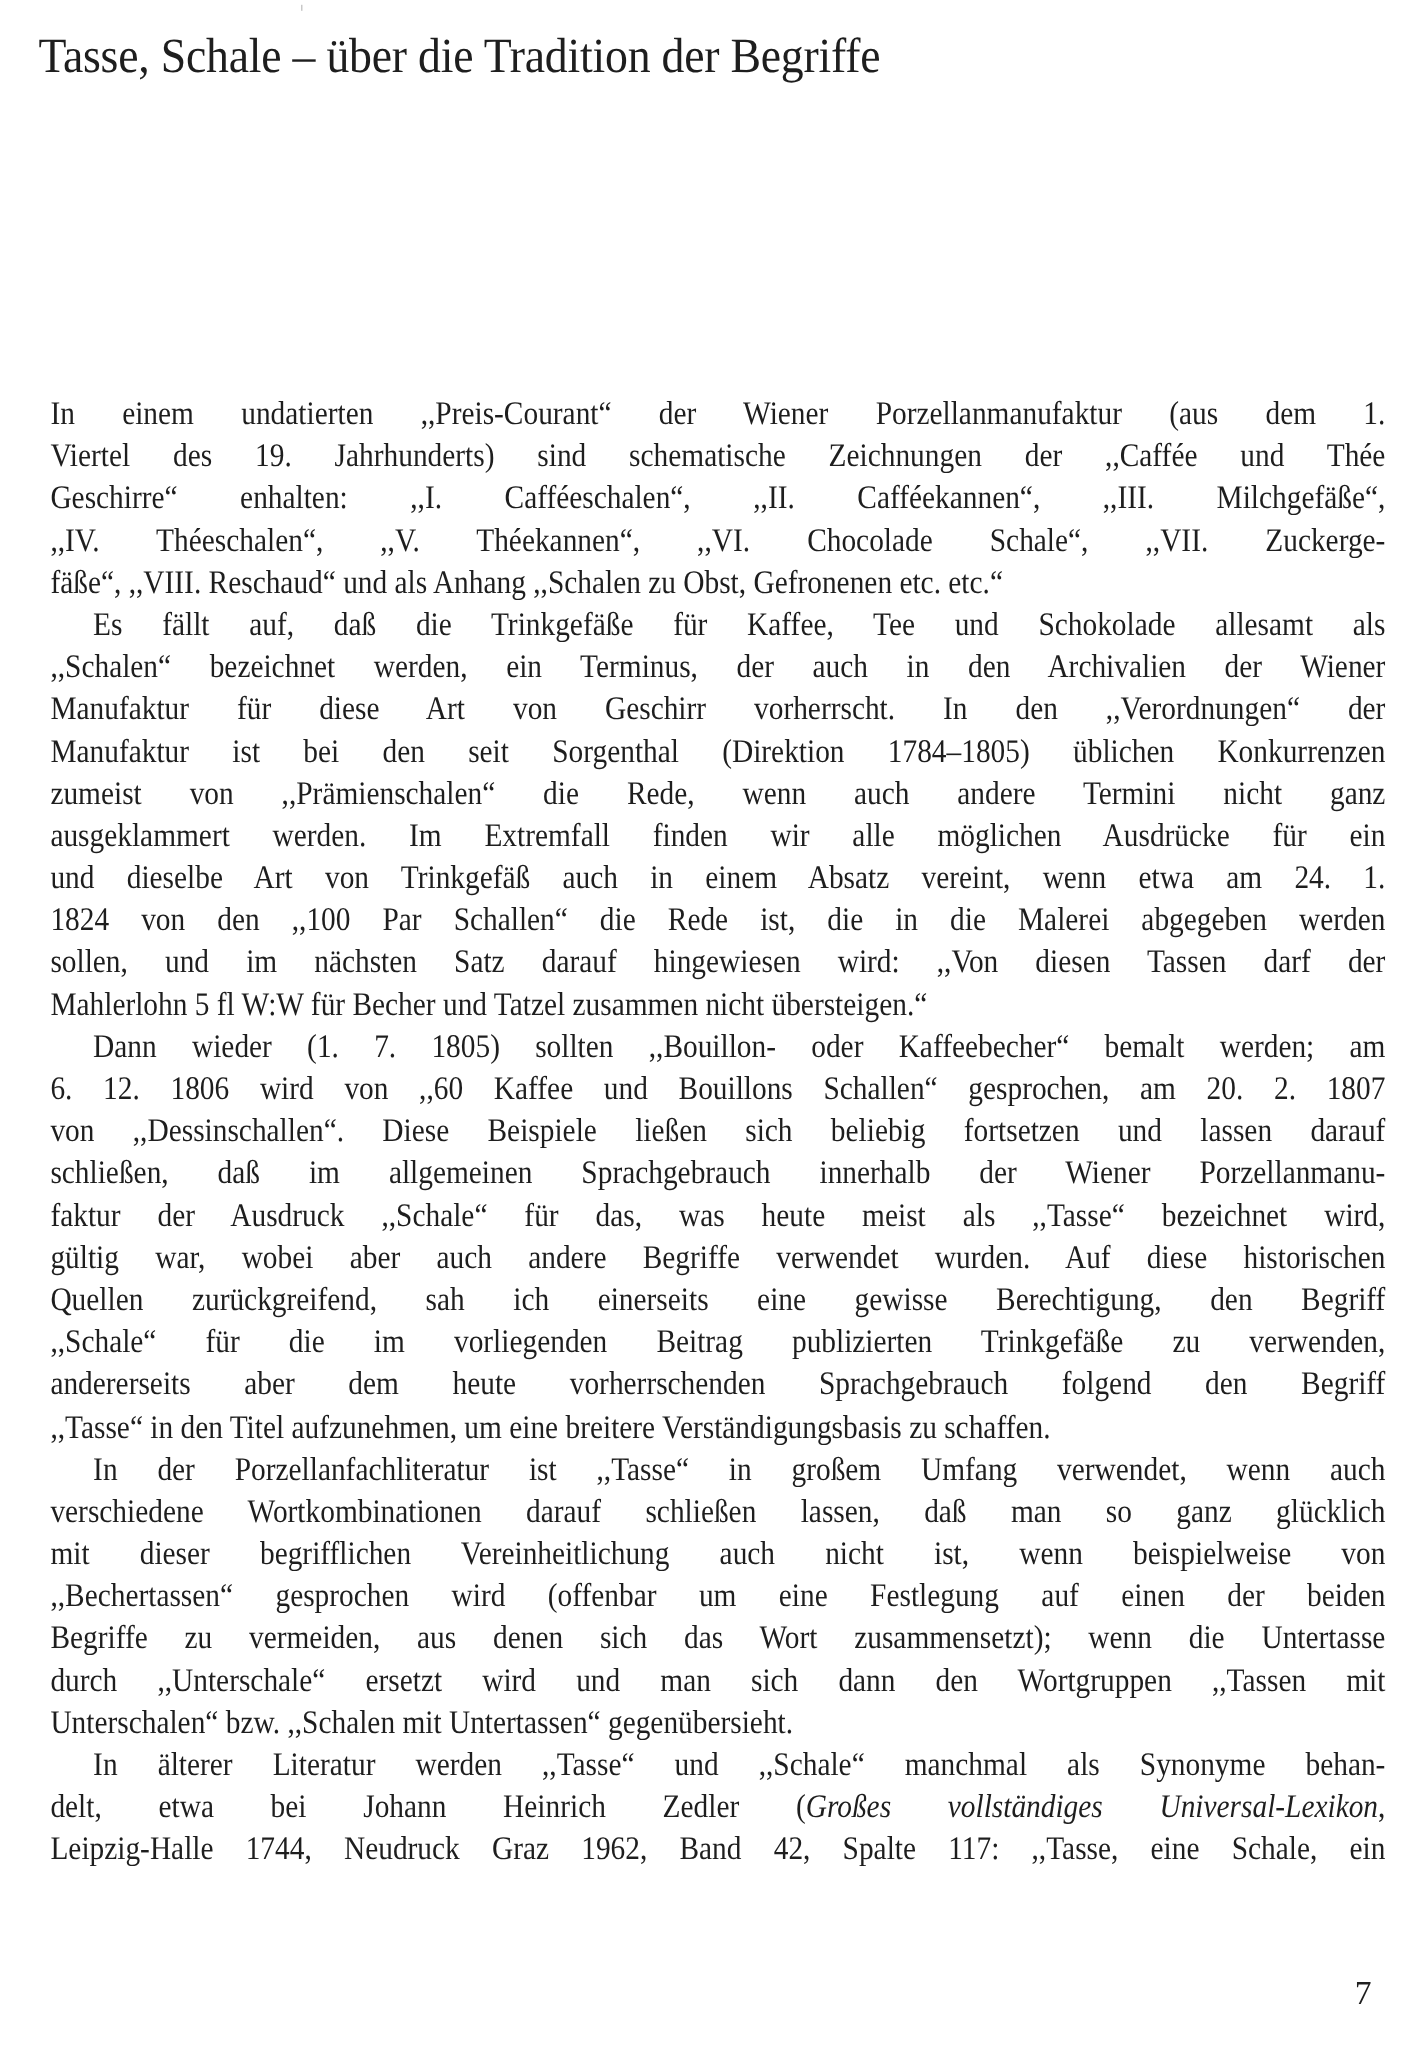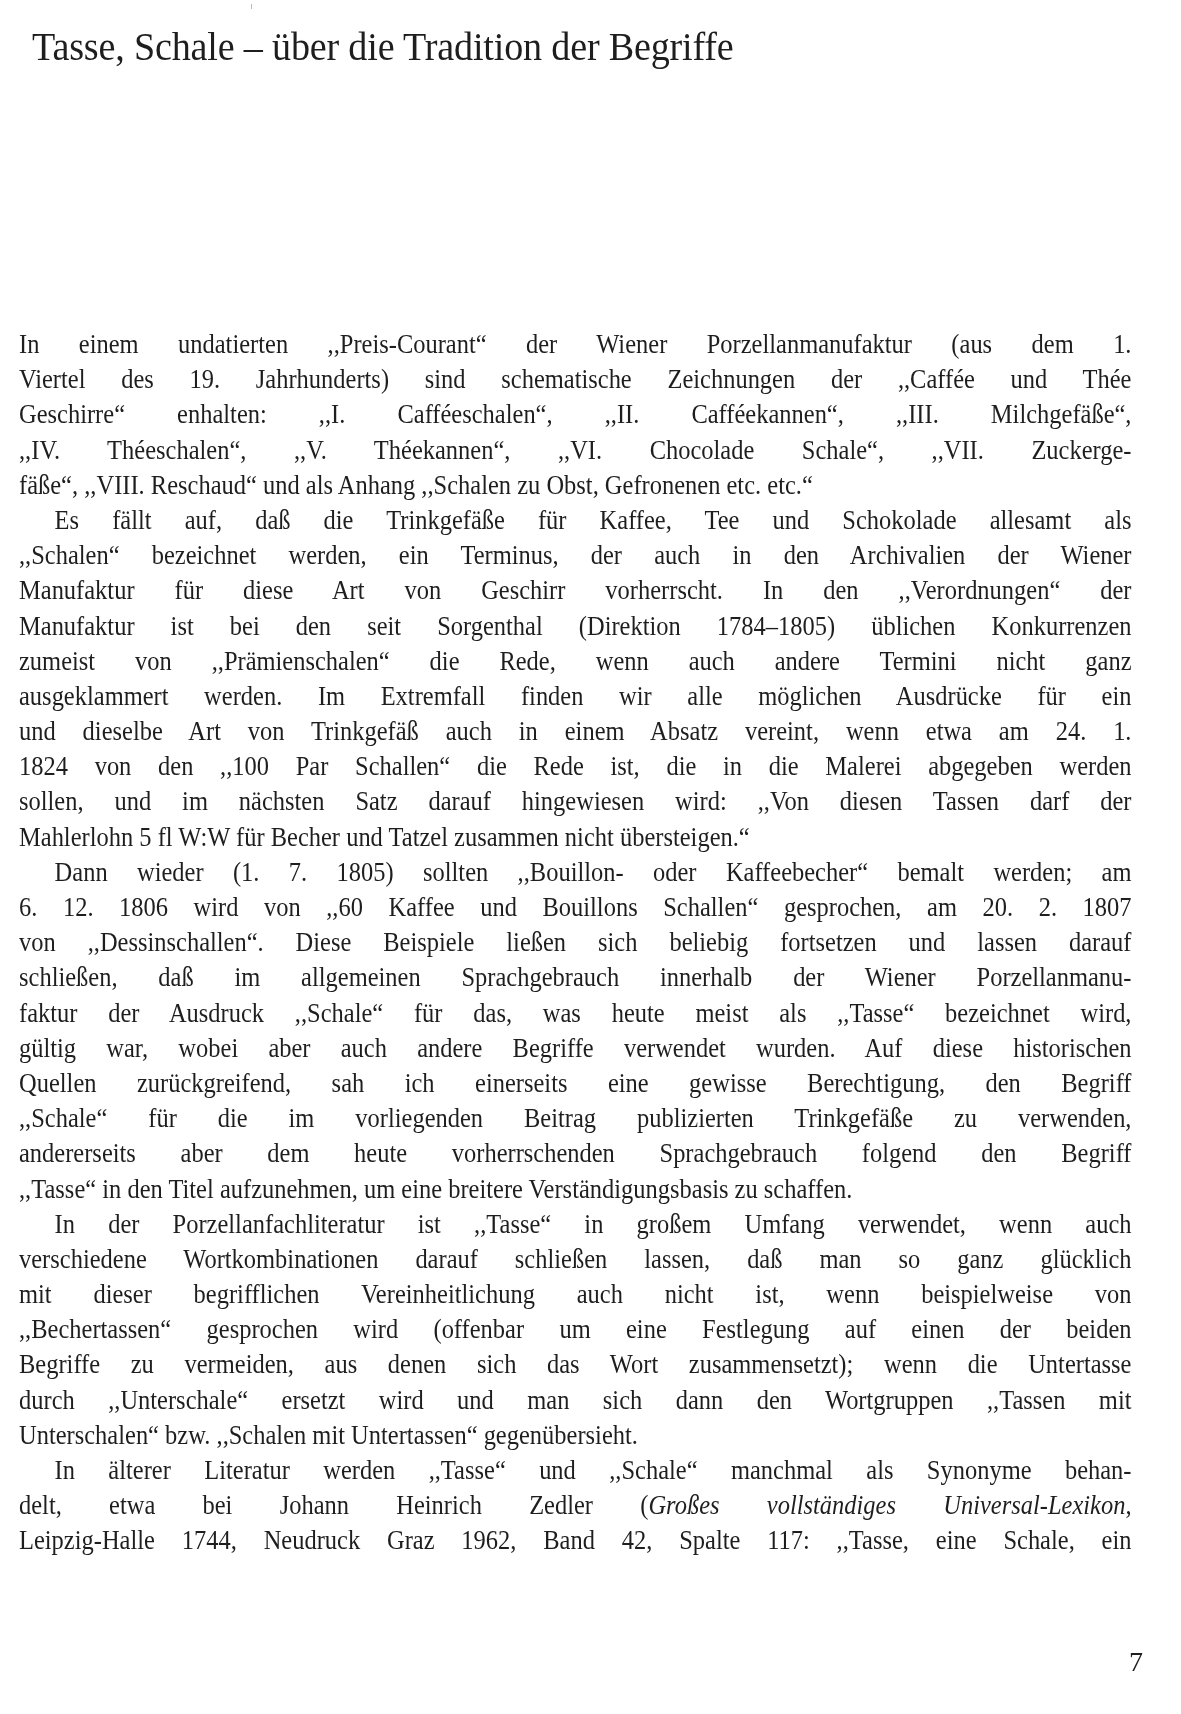--- a/index.html
+++ b/index.html
@@ -8,21 +8,21 @@
     font-family: "Liberation Serif", "DejaVu Serif", serif;
     color: #1e1e1e;
   }
   .title {
     position: absolute; left: 32px; top: 18px;
     font-size: 41px; line-height: 56px; letter-spacing: -0.2px;
     transform: scaleX(0.93); transform-origin: left top;
     white-space: nowrap; margin: 0; font-weight: normal;
   }
   .body-text {
-    position: absolute; left: 19px; top: 326px; width: 1112px;
+    position: absolute; left: 42px; top: 326px; width: 1112px;
   }
   .line {
     display: block; height: 35.2px; line-height: 35.2px;
     font-size: 27.5px; white-space: nowrap;
     text-align: justify; text-align-last: justify;
     transform: scaleX(0.89); transform-origin: left center;
     width: 1250px;
   }
   .line.last { text-align-last: left; }
   .line.indent { padding-left: 40px; width: 1210px; }

